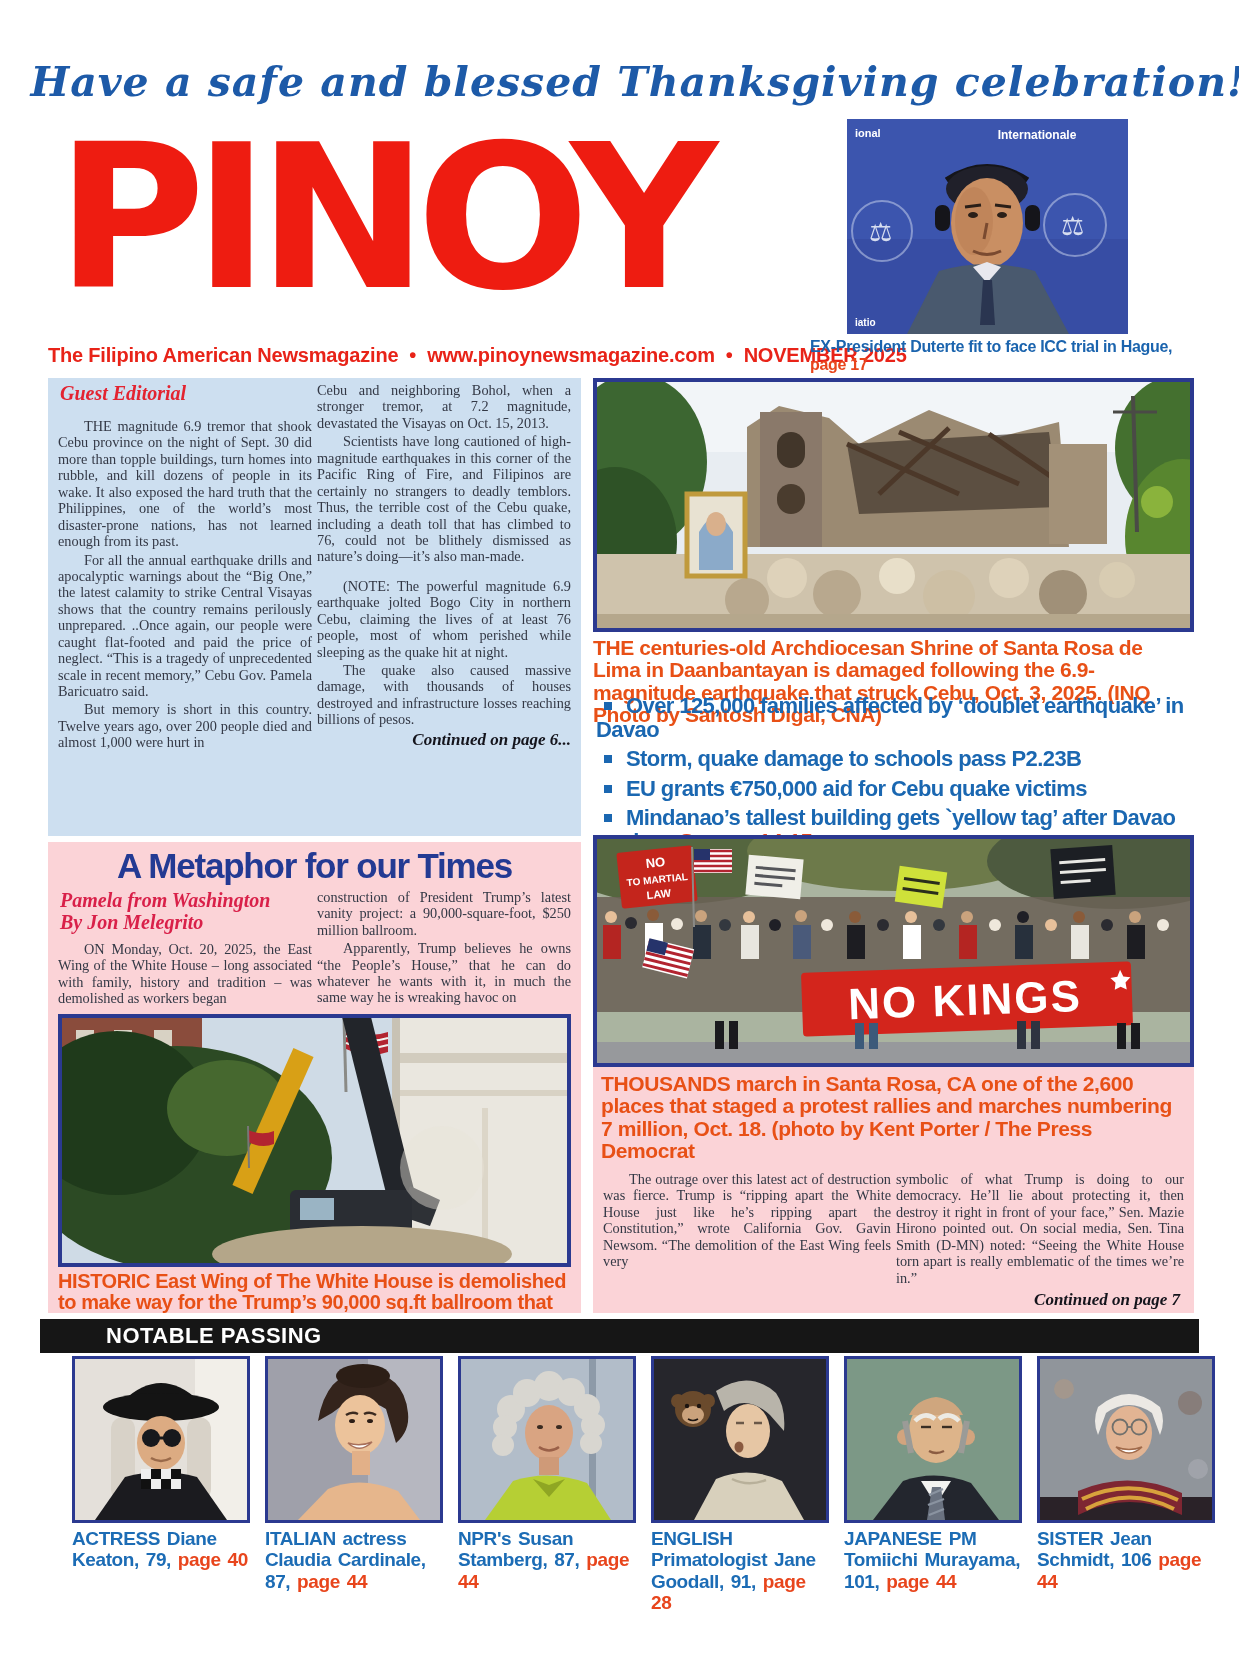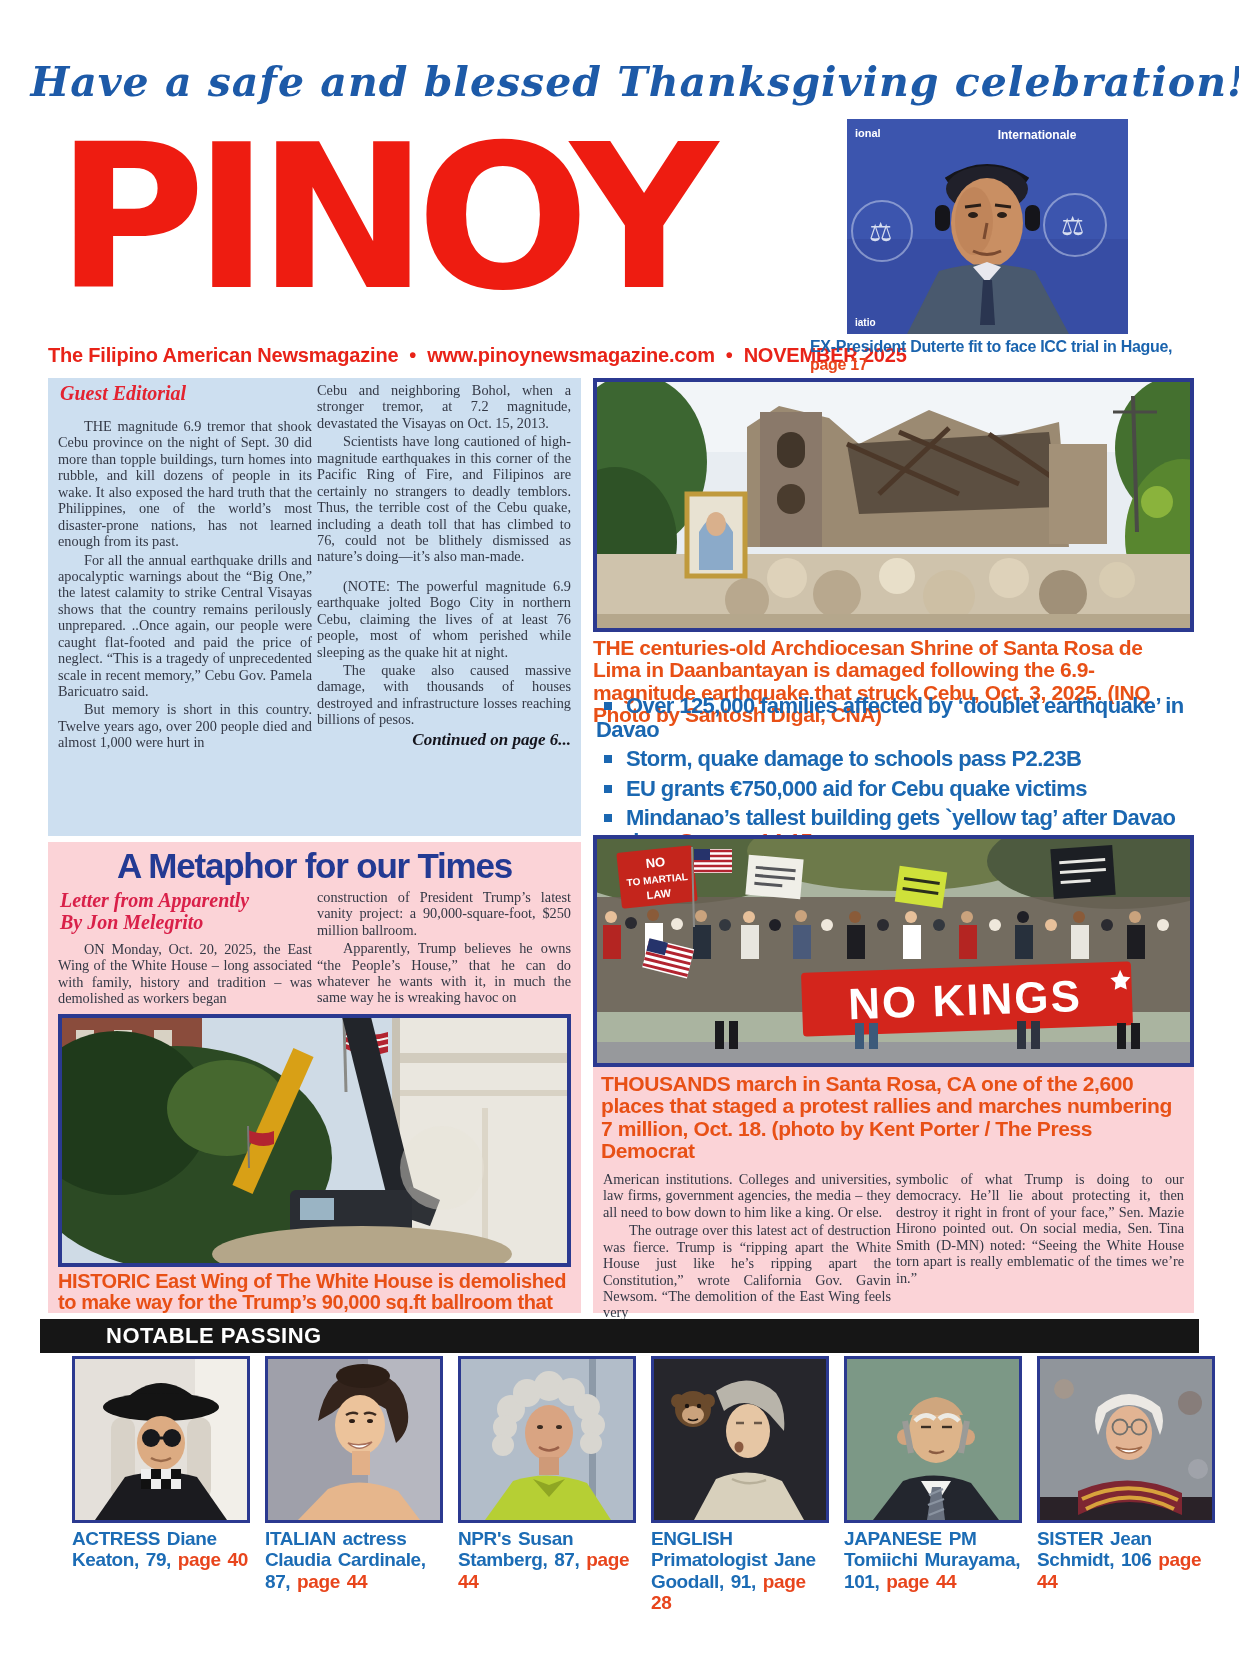--- a/index.html
+++ b/index.html
@@ -182,21 +182,21 @@
     <div class="item"><span class="sq"></span><span>Storm, quake damage to schools pass P2.23B</span></div>
     <div class="item"><span class="sq"></span><span>EU grants €750,000 aid for Cebu quake victims</span></div>
     <div class="item"><span class="sq"></span><span>Mindanao’s tallest building gets `yellow tag’ after Davao quakes,</span> <span class="red">See pp. 14-15</span></div>
   </div>
 
   <section class="artbox met-box">
     <div class="headline">A Metaphor for our Times</div>
     <div class="cols">
       <div class="col">
         <div class="kicker crimson">
-          <div>Letter from Apparently</div>
+          <div>Pamela from Washington</div>
           <div>By Jon Melegrito</div>
         </div>
         <p>ON Monday, Oct. 20, 2025, the East Wing of the White House – long associated with family, history and tradition – was demolished as workers began</p>
       </div>
       <div class="col">
         <p class="noind">construction of President Trump’s latest vanity project: a 90,000-square-foot, $250 million ballroom.</p>
         <p>Apparently, Trump believes he owns “the People’s House,” that he can do whatever he wants with it, in much the same way he is wreaking havoc on</p>
       </div>
     </div>
 
@@ -320,21 +320,20 @@
           <rect x="420" y="182" width="9" height="28" fill="#2e3340"></rect>
             <rect x="434" y="182" width="9" height="28" fill="#2e3340"></rect>
           <rect x="520" y="184" width="9" height="26"></rect>
             <rect x="534" y="184" width="9" height="26"></rect>
         </g>
       </svg>
     </div>
     <div class="cap-orange protest-cap">THOUSANDS march in Santa Rosa, CA one of the 2,600 places that staged a protest rallies and marches numbering 7 million, Oct. 18. (photo by Kent Porter / The Press Democrat</div>
     <div class="cols protest-cols">
       <div class="col">
-        <p class="noind">American institutions. Colleges and universities, law firms, government agencies, the media – they all need to bow down to him like a king.  Or else.</p>
         <p>The outrage over this latest act of destruction was fierce. Trump is “ripping apart the White House just like he’s ripping apart the Constitution,” wrote California Gov. Gavin Newsom. “The demolition of the East Wing feels very</p>
       </div>
       <div class="col">
         <p class="noind">symbolic of what Trump is doing to our democracy. He’ll lie about protecting it, then destroy it right in front of your face,” Sen. Mazie Hirono pointed out. On social media, Sen. Tina Smith (D-MN) noted: “Seeing the White House torn apart is really emblematic of the times we’re in.”</p>
       </div>
     </div>
     <div class="continued protest-cont">Continued on page 7</div>
   </div>
 
   <div class="notable-bar">

